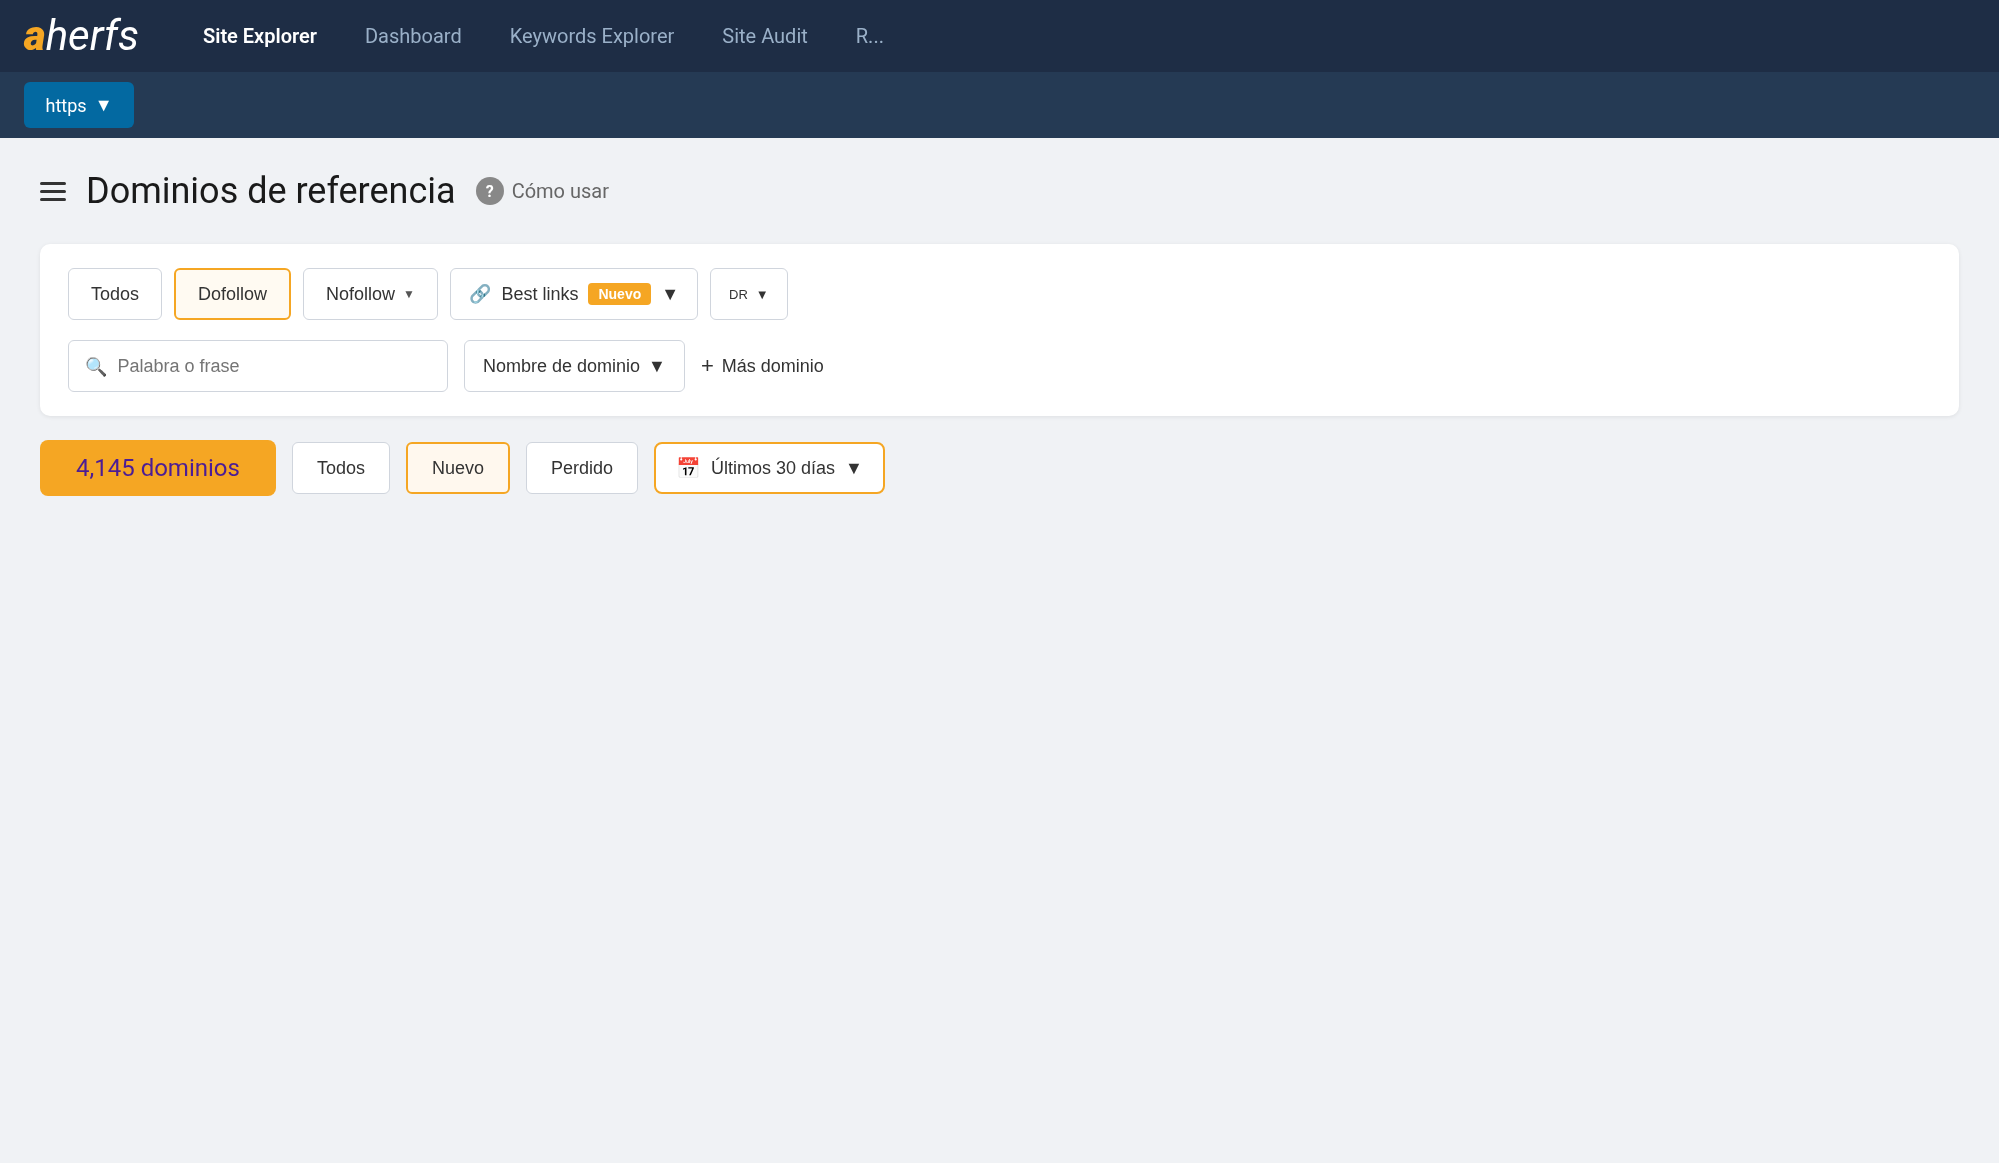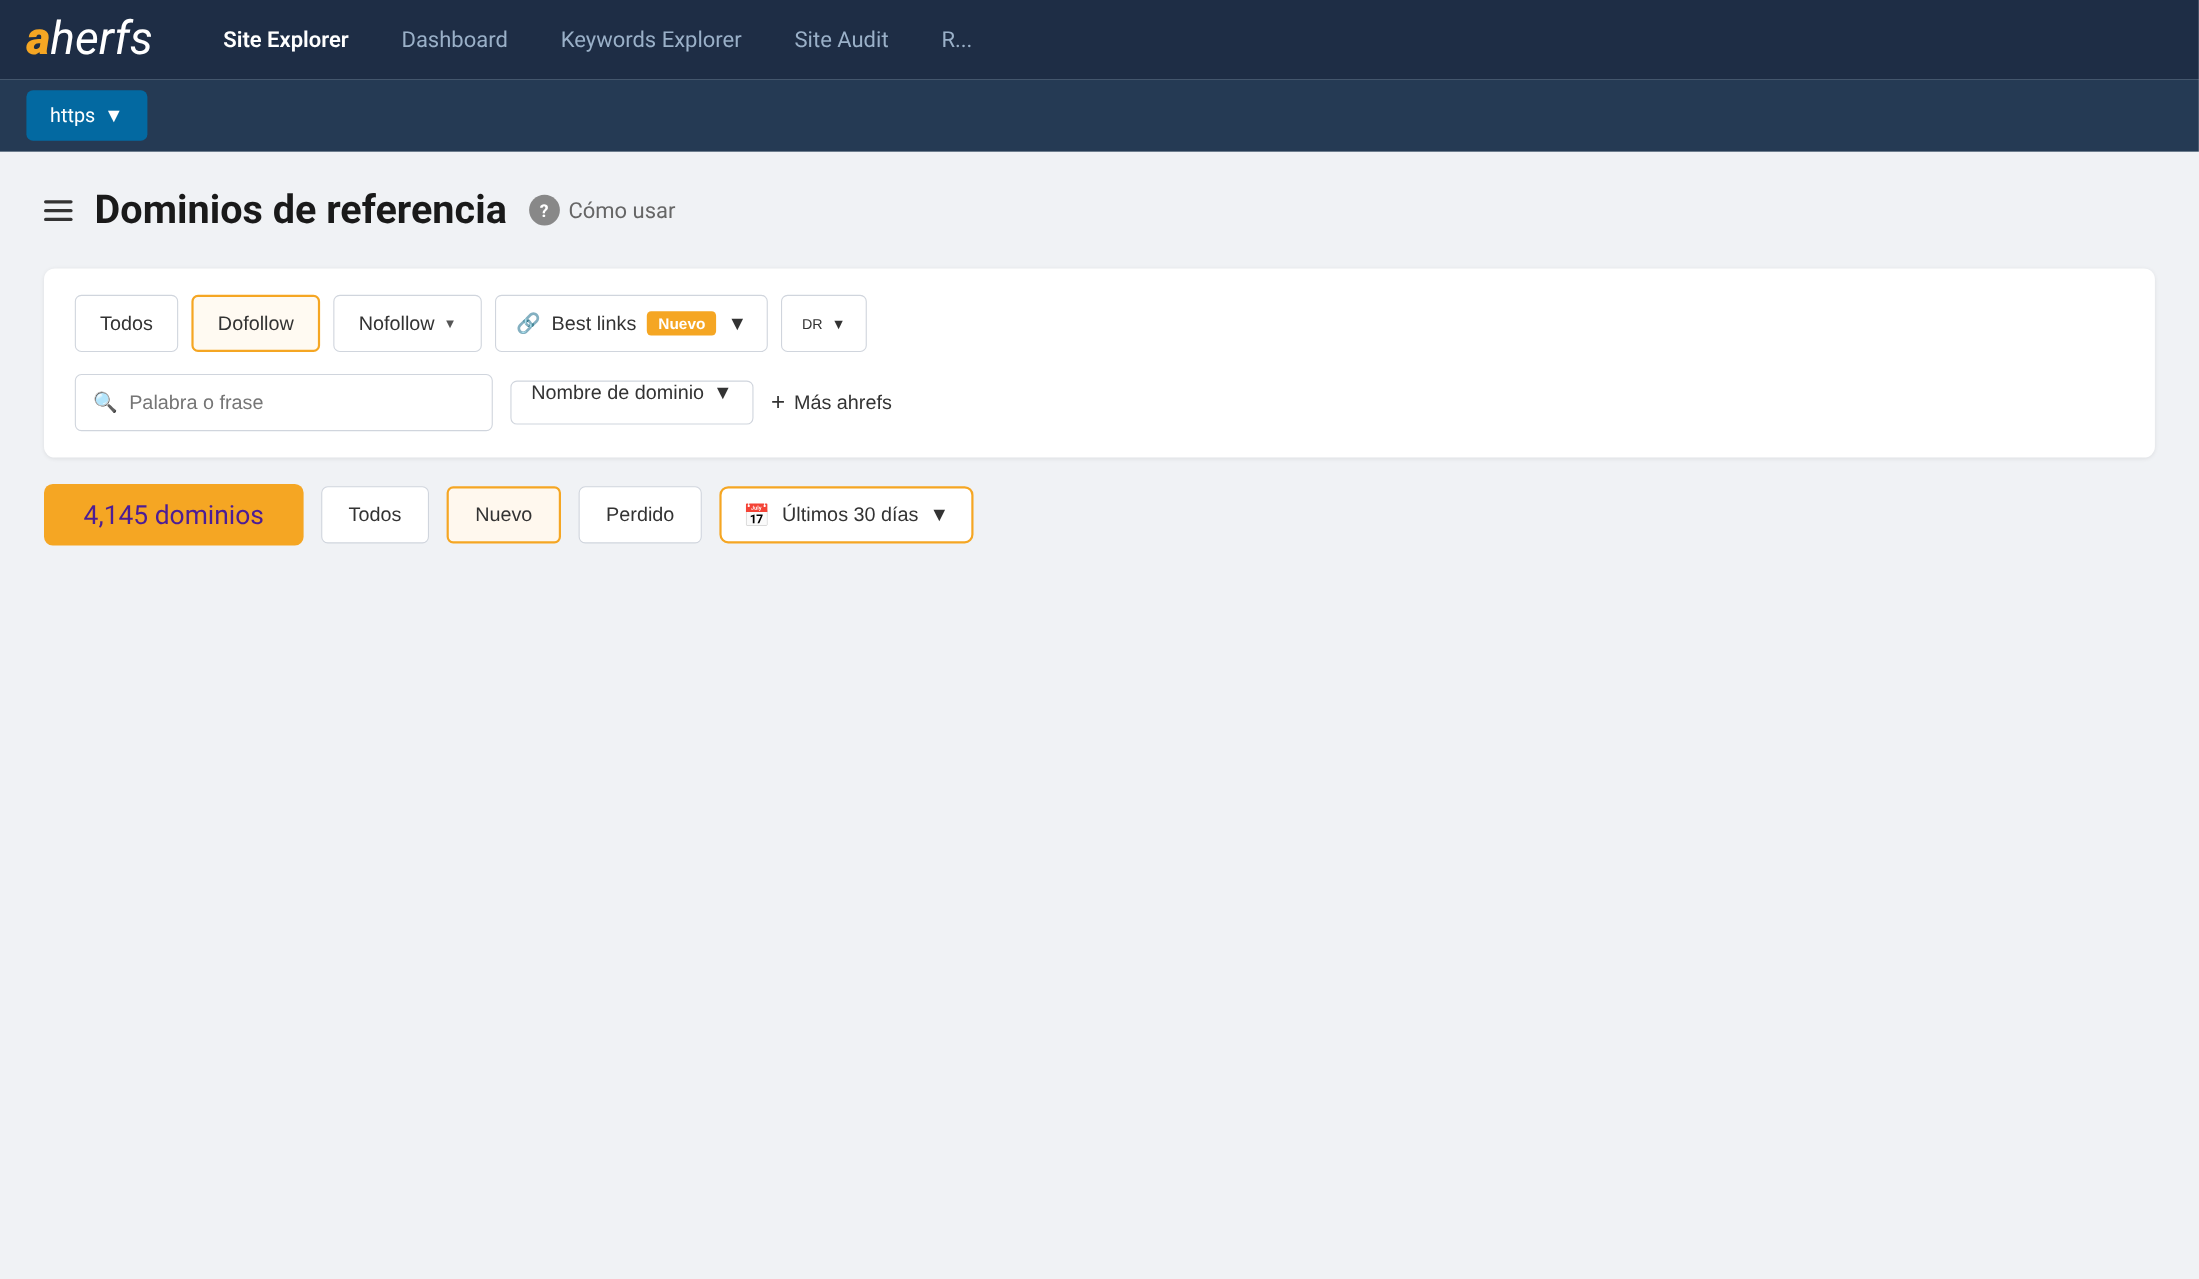--- a/index.html
+++ b/index.html
@@ -135,21 +135,21 @@
     .hamburger-icon span {
       display: block;
       width: 26px;
       height: 3px;
       background: #333;
       border-radius: 2px;
     }
 
     .page-title {
       font-size: 36px;
-      font-weight: 700;
+      font-weight: 400;
       color: #1a1a1a;
     }
 
     .help-btn {
       display: flex;
       align-items: center;
       gap: 8px;
       color: #666;
       font-size: 20px;
       cursor: pointer;
@@ -285,22 +285,23 @@
     }
 
     .domain-filter-btn {
       border: 1.5px solid #d0d5dd;
       border-radius: 6px;
       background: #ffffff;
       color: #333;
       font-size: 18px;
       padding: 0 18px;
       cursor: pointer;
-      height: 40px;
-      display: flex;
+      height: 52px;
+      display: flex;
+      align-items: center;
       gap: 8px;
     }
 
     .more-filters-btn {
       background: none;
       border: none;
       color: #333;
       font-size: 18px;
       cursor: pointer;
       display: flex;
@@ -443,21 +444,21 @@
         <input type="text" placeholder="Palabra o frase" style="">
       </div>
 
       <button class="domain-filter-btn">
         <span>Nombre de dominio</span>
         <span class="dropdown-arrow">▼</span>
       </button>
 
       <button class="more-filters-btn">
         <span class="plus-icon">+</span>
-        <span>Más ahrefs</span>
+        <span>Más dominio</span>
       </button>
     </div>
 
   </div>
 
   <div class="results-row">
     <div class="domains-count-badge">4,145 dominios</div>
 
     <button class="filter-tab-btn">Todos</button>
     <button class="filter-tab-btn selected-orange-light">Nuevo</button>

